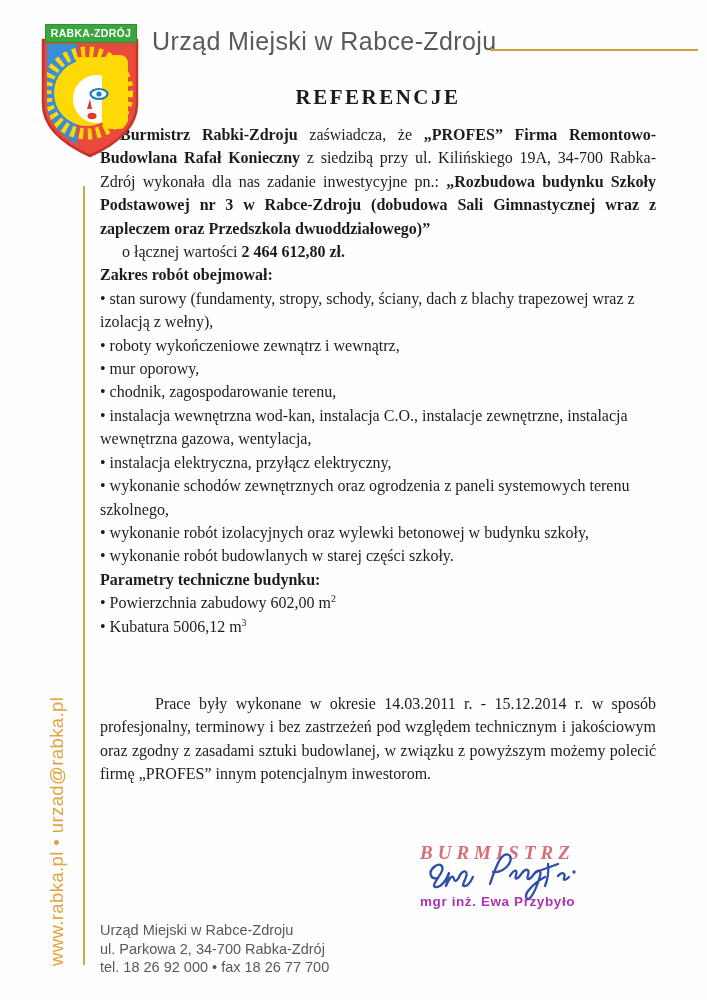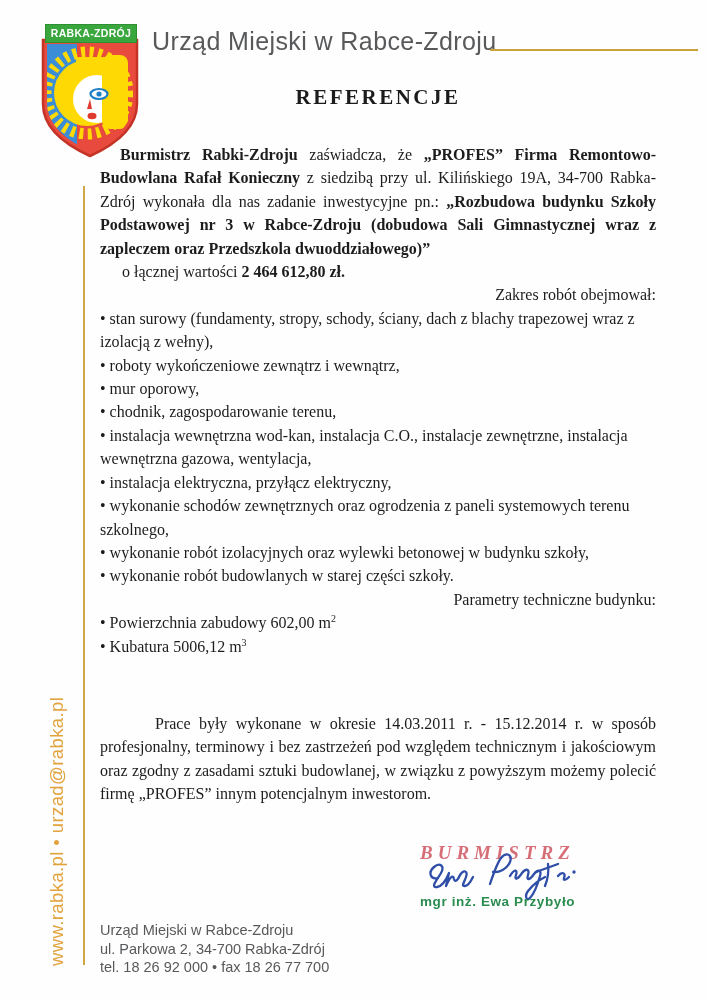--- a/index.html
+++ b/index.html
@@ -39,43 +39,43 @@
     transform:rotate(-90deg);transform-origin:0 0;
     font-family:"Liberation Sans",sans-serif;
     font-size:18.5px;color:#e2a33e;letter-spacing:.4px;
     white-space:nowrap;
   }
 
   
   .doc{position:absolute;left:100px;top:84px;width:556px;font-size:16px;line-height:23.4px;}
   .doc-title{
     text-align:center;font-weight:bold;font-size:21px;
-    letter-spacing:2.5px;margin:0 0 33px 0;line-height:26px;
+    letter-spacing:2.5px;margin:0 0 13px 0;line-height:26px;
   }
   .doc p{margin:0;}
   .intro{text-align:justify;text-indent:20px;}
   .value-line{padding-left:22px;}
   .b{font-weight:bold;}
-  .section-heading{font-weight:normal;text-align:right;}
+  .section-heading{font-weight:bold;}
   .bullet::before{content:"\2022\00a0";}
   .closing{text-align:justify;text-indent:55px;margin-top:54px !important;}
   sup{font-size:10px;line-height:0;}
 
   
   .stamp{position:absolute;left:420px;top:842px;width:200px;}
   .stamp-title{
     color:#d05560;font-weight:bold;font-size:19px;
     letter-spacing:5px;font-family:"Liberation Serif",serif;
     opacity:.85;
     font-style:italic;
   }
   .signature-svg{position:absolute;left:2px;top:8px;}
   .stamp-signer{
     position:absolute;left:0;top:52px;width:200px;
-    color:#15803d;font-weight:bold;font-size:13.5px;
+    color:#a21caf;font-weight:bold;font-size:13.5px;
     font-family:"Liberation Sans",sans-serif;letter-spacing:.6px;
     opacity:.9;white-space:nowrap;
   }
 
   
   .footer{
     position:absolute;left:100px;top:921px;
     font-family:"Liberation Sans",sans-serif;
     font-size:14.5px;line-height:18.5px;color:#58595b;
   }

